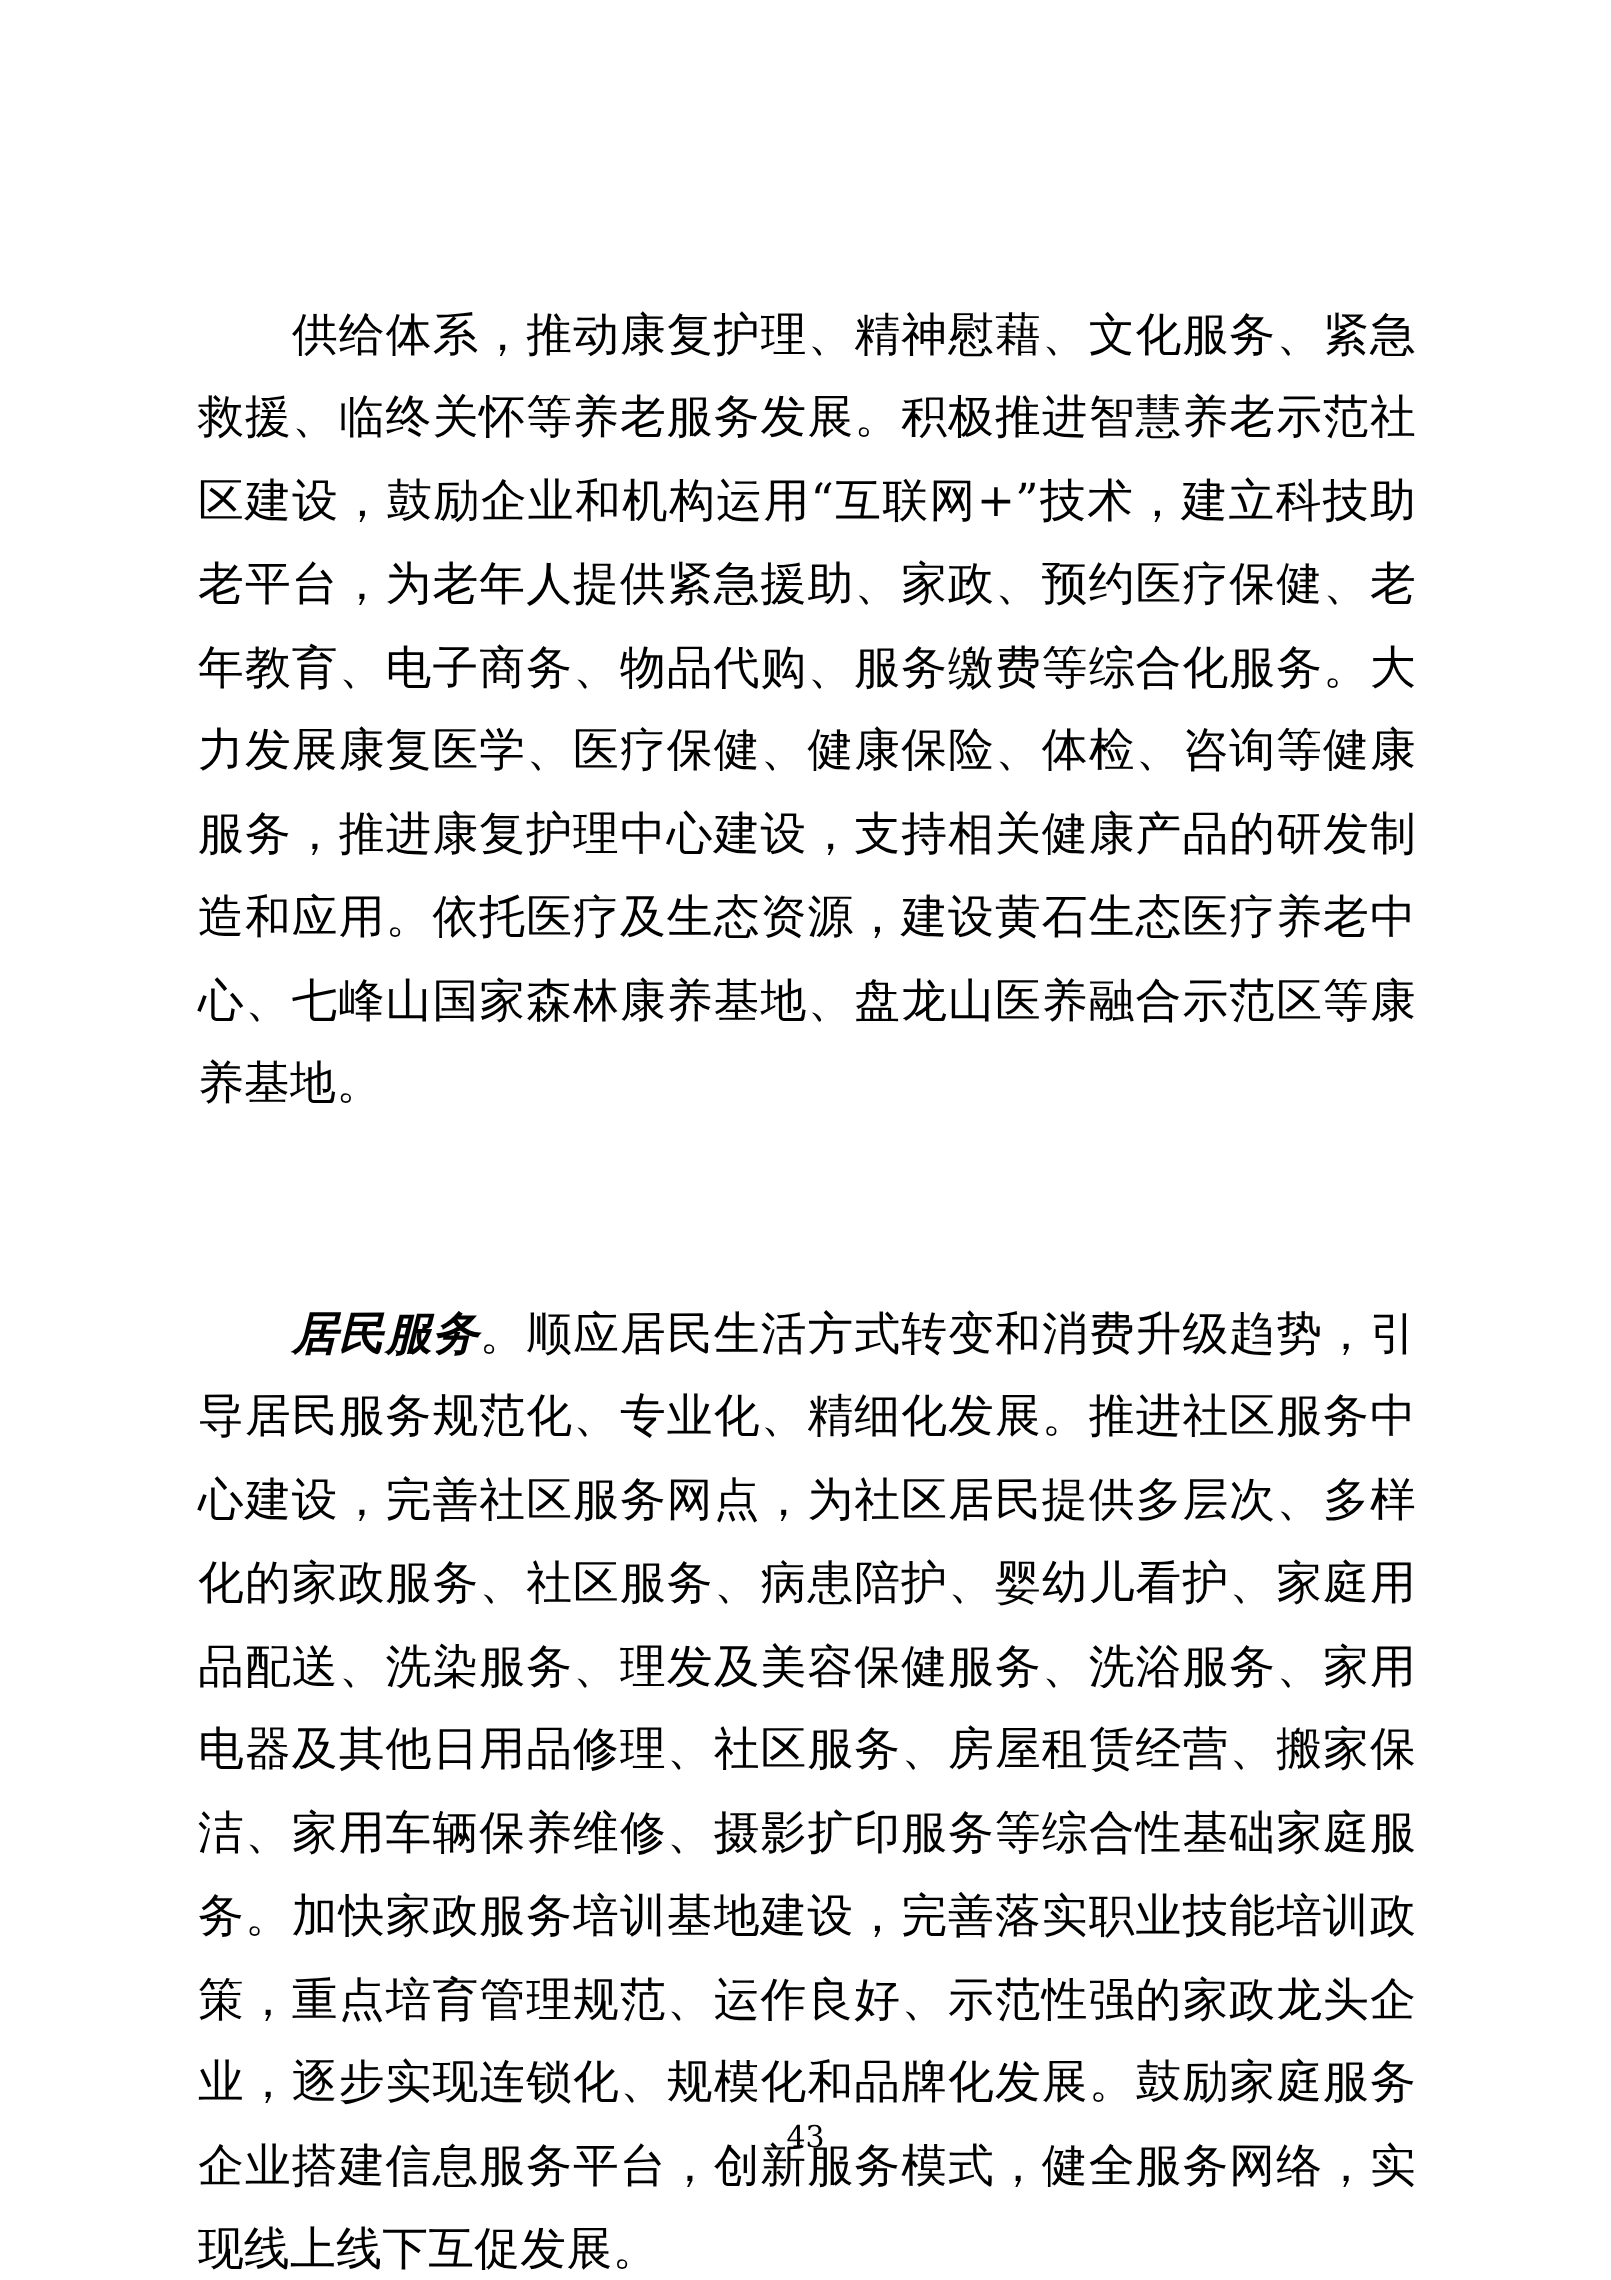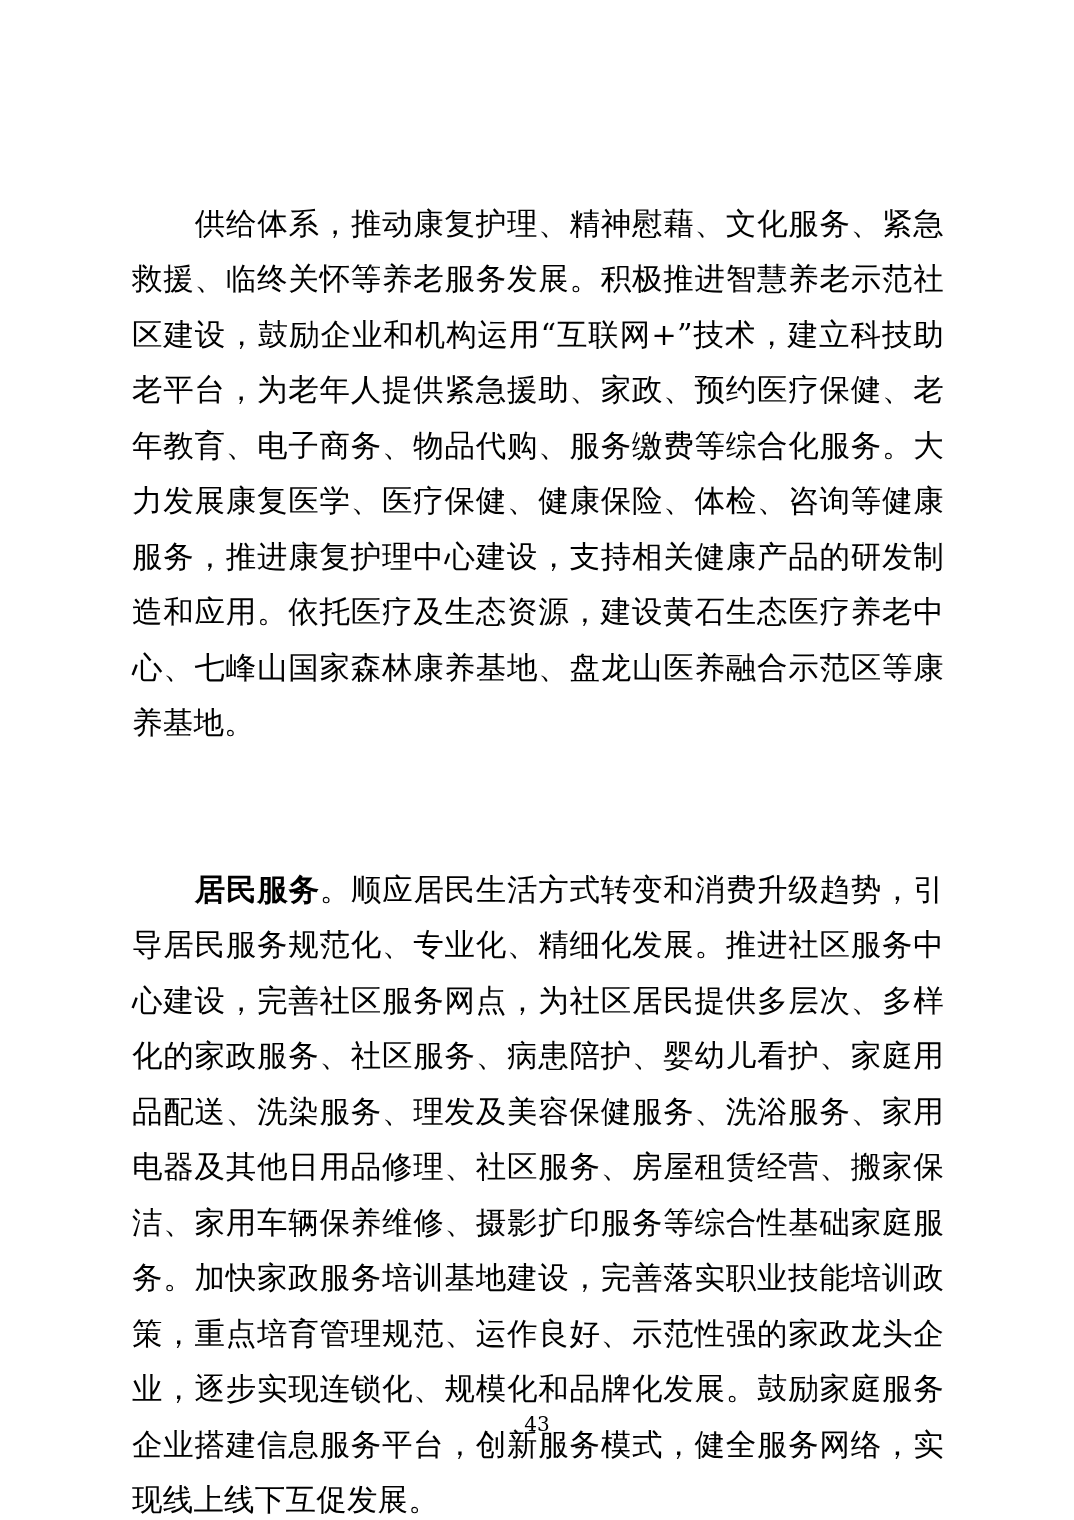--- a/index.html
+++ b/index.html
@@ -34,20 +34,21 @@
   }
   .para + .para {
     margin-top: 0px;
   }
   .indent {
     text-indent: 61px;
   }
   .lead {
     font-family: "DejaVu Serif", "Liberation Serif", serif;
     font-weight: bold;
+    font-style: italic;
   }
   .page-number {
     position: absolute;
     left: 0;
     right: 0;
     top: 1412px;
     text-align: center;
     font-family: "DejaVu Serif", "Liberation Serif", serif;
     font-size: 20px;
     color: #000000;

